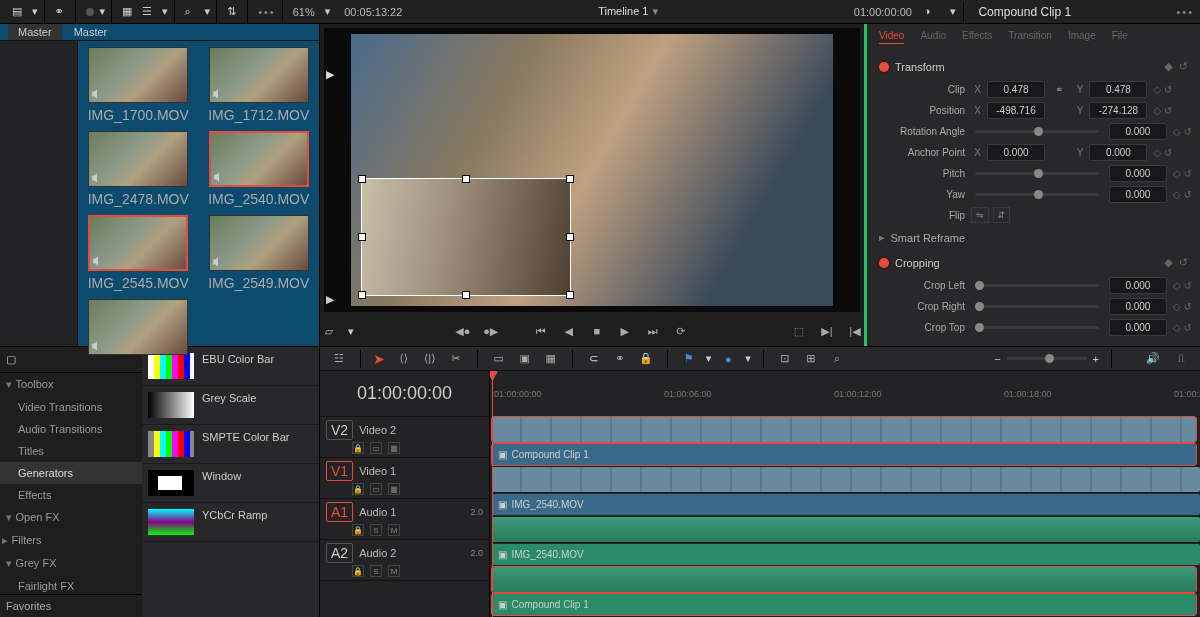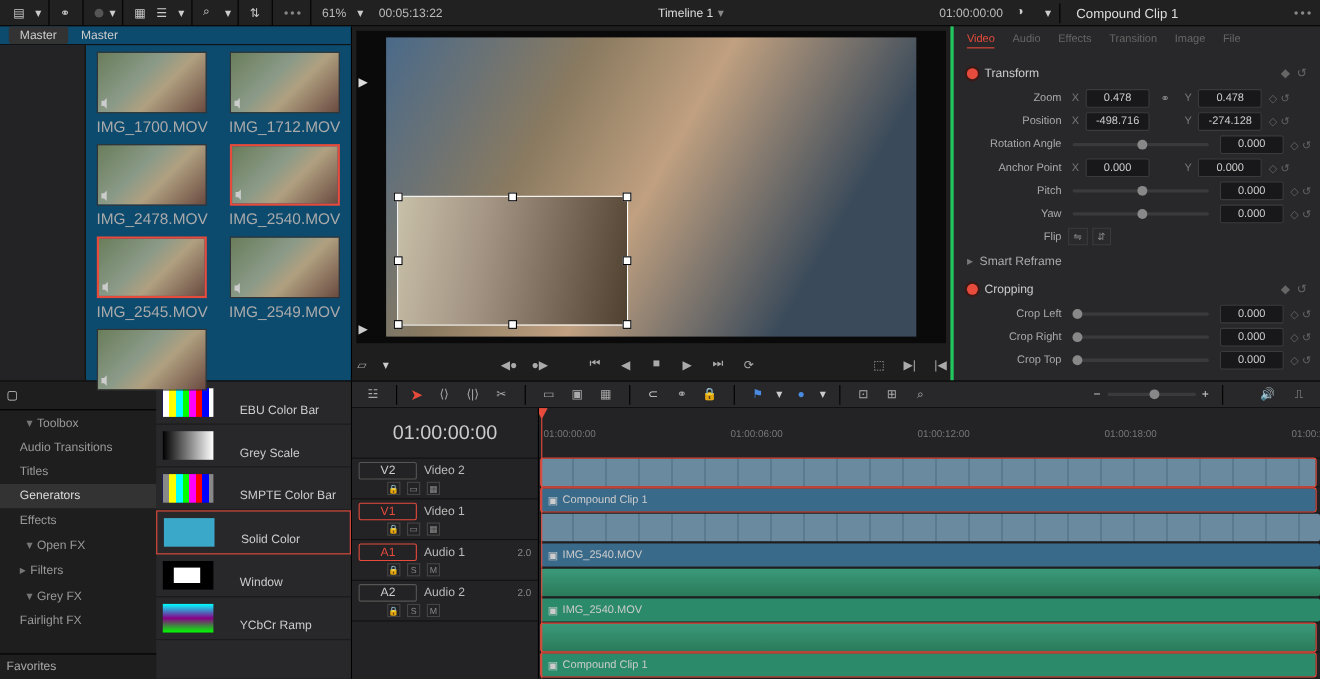--- a/index.html
+++ b/index.html
@@ -67,25 +67,25 @@
 .mini-btn{ background:#2a2a2c; border:1px solid #3a3a3c; padding:2px 4px; color:#888; font-size:9px;}
 .expand-row{ display:flex; align-items:center; padding:6px 4px; color:#aaa;}
 
 
 .bottom{ grid-column:1/4; display:flex; background:#212121; border-top:1px solid #000;}
 .fx-panel{ width:320px; display:flex; background:#232325; border-right:1px solid #000;}
 .fx-tree{ width:142px; background:#1e1e1f; font-size:11px;}
 .fx-tree-head{ height:26px; display:flex; align-items:center; padding:0 6px; border-bottom:1px solid #000; gap:6px;}
 .fx-tree-item{ padding:5px 6px 5px 18px; color:#999;}
 .fx-tree-item.sel{ background:#333; color:#ddd;}
-.fx-tree-item.cat{ padding-left:24px;}
+.fx-tree-item.cat{ padding-left:6px;}
 .fx-tree-item .ar::before{content:"▾"; color:#777; margin-right:4px; display:inline-block;}
 .fx-tree-item.closed .ar::before{content:"▸";}
 .fx-list{ flex:1; background:#28282a;}
-.fx-list-item{ display:flex; align-items:flex-end; gap:24px; padding:6px; border-bottom:1px solid #1a1a1a;}
+.fx-list-item{ display:flex; align-items:flex-start; gap:8px; padding:6px; border-bottom:1px solid #1a1a1a;}
 .fx-list-item.sel{ border:1px solid #e64b3c;}
 .swatch{ width:46px; height:26px;}
 .sw-colorbar{background:repeating-linear-gradient(90deg,#fff 0 6px,#ff0 6px 12px,#0ff 12px 18px,#0f0 18px 24px,#f0f 24px 30px,#f00 30px 36px,#00f 36px 42px);}
 .sw-fourcolor{background:conic-gradient(from 45deg,#f00,#ff0,#0f0,#0ff,#00f,#f0f,#f00);}
 .sw-grey{background:linear-gradient(90deg,#000,#fff);}
 .sw-smpte{background:repeating-linear-gradient(90deg,#888 0 6px,#ff0 6px 12px,#0ff 12px 18px,#0f0 18px 24px,#f0f 24px 30px,#f00 30px 36px,#00f 36px 42px);}
 .sw-solid{background:#3aa8c8;}
 .sw-window{background:#000; position:relative;}
 .sw-window::after{content:"";position:absolute;left:10px;top:6px;width:24px;height:14px;background:#fff;}
 .sw-ycbcr{background:linear-gradient(180deg,#0ff 0%,#808 50%,#0f0 100%);}
@@ -95,21 +95,21 @@
 .timeline{ flex:1; display:flex; flex-direction:column; background:#28282a;}
 .tl-toolbar{ height:32px; display:flex; align-items:center; gap:10px; padding:0 10px; border-bottom:1px solid #111;}
 .tl-toolbar .grp{display:flex; gap:8px; align-items:center;}
 .tl-toolbar .sep{ width:1px; height:18px; background:#000; margin:0 2px;}
 .arrow-red{ color:#e64b3c; font-size:14px;}
 .tl-main{ flex:1; display:flex;}
 .track-headers{ width:170px; background:#232325; border-right:1px solid #000;}
 .tl-tc-display{ height:46px; display:flex; align-items:center; justify-content:center; font-size:18px; color:#ccc; border-bottom:1px solid #111; font-variant-numeric:tabular-nums;}
 .track-h{ display:flex; flex-direction:column; padding:3px 6px; border-bottom:1px solid #111; gap:2px;}
 .track-h-row1{ display:flex; align-items:center; gap:6px;}
-.track-tag{ border:1px solid #555; padding:1px 19px; font-size:11px; border-radius:2px;}
+.track-tag{ border:1px solid #555; padding:1px 4px; font-size:14px; border-radius:2px;}
 .track-tag.sel{ border-color:#e64b3c; color:#e64b3c;}
 .track-name{ flex:1; color:#bbb;}
 .track-lvl{ color:#888; font-size:9px;}
 .track-h-row2{ display:flex; gap:6px; align-items:center; padding-left:26px;}
 .tiny-ico{ width:12px; height:12px; border:1px solid #444; display:flex;align-items:center;justify-content:center;font-size:8px;color:#888;}
 
 .tl-tracks{ flex:1; position:relative; background:#232325; overflow:hidden;}
 .ruler{ height:46px; border-bottom:1px solid #111; position:relative; font-size:9px; color:#777;}
 .ruler-tick{ position:absolute; top:18px;}
 .playhead{ position:absolute; top:0; bottom:0; width:1px; background:#e64b3c; z-index:10;}
@@ -296,21 +296,21 @@
     <div class="insp-body">
       <div class="insp-section-h">
         <span class="red-dot"></span>
         <span>Transform</span>
         <div class="sec-right">
             <span>◆</span>
             <span>↺</span>
           </div>
       </div>
       <div class="param-row">
-        <span class="param-label">Zoom</span>
+        <span class="param-label">Clip</span>
         <span class="sub-label">X</span>
           <input class="num-box" value="0.478" style="">
         <span class="link-ico">⚭</span>
         <span class="sub-label">Y</span>
           <input class="num-box" value="0.478" style="">
         <div class="kf-ico">
             <span>◇</span>
             <span>↺</span>
           </div>
       </div>
@@ -427,48 +427,45 @@
   </div>
 
   <div class="bottom">
     <div class="fx-panel">
       <div class="fx-tree">
         <div class="fx-tree-head">
             <span>▢</span>
           </div>
         <div class="fx-tree-item cat"><span class="ar"></span><span>Toolbox</span></div>
         <div id="toolbox-items">
+            <div class="fx-tree-item">Video Transitions</div>
             <div class="fx-tree-item">Audio Transitions</div>
             <div class="fx-tree-item">Titles</div>
             <div class="fx-tree-item sel">Generators</div>
             <div class="fx-tree-item">Effects</div>
           </div>
         <div class="fx-tree-item cat"><span class="ar"></span><span>Open FX</span></div>
-        <div class="fx-tree-item closed cat" style="padding-left:18px"><span class="ar"></span><span>Filters</span></div>
+        <div class="fx-tree-item closed cat" style="padding-left:2px"><span class="ar"></span><span>Filters</span></div>
         <div class="fx-tree-item cat"><span class="ar"></span><span>Grey FX</span></div>
         <div class="fx-tree-item">Fairlight FX</div>
         <div class="favorites">Favorites</div>
       </div>
       <div class="fx-list">
         <div id="gen-list">
             <div class="fx-list-item">
               <div class="swatch sw-colorbar"></div>
               <span>EBU Color Bar</span>
             </div>
             <div class="fx-list-item">
               <div class="swatch sw-grey"></div>
               <span>Grey Scale</span>
             </div>
             <div class="fx-list-item">
               <div class="swatch sw-smpte"></div>
               <span>SMPTE Color Bar</span>
-            </div>
-            <div class="fx-list-item sel">
-              <div class="swatch sw-solid"></div>
-              <span>Solid Color</span>
             </div>
             <div class="fx-list-item">
               <div class="swatch sw-window"></div>
               <span>Window</span>
             </div>
             <div class="fx-list-item">
               <div class="swatch sw-ycbcr"></div>
               <span>YCbCr Ramp</span>
             </div>
           </div>

